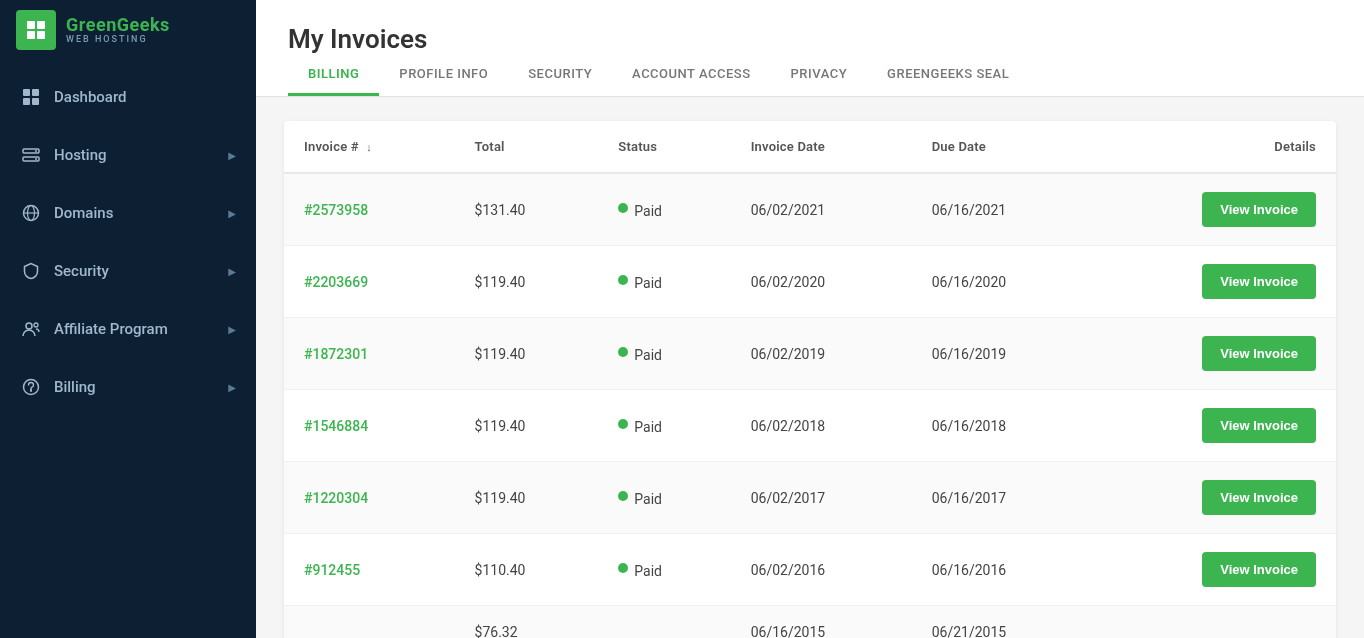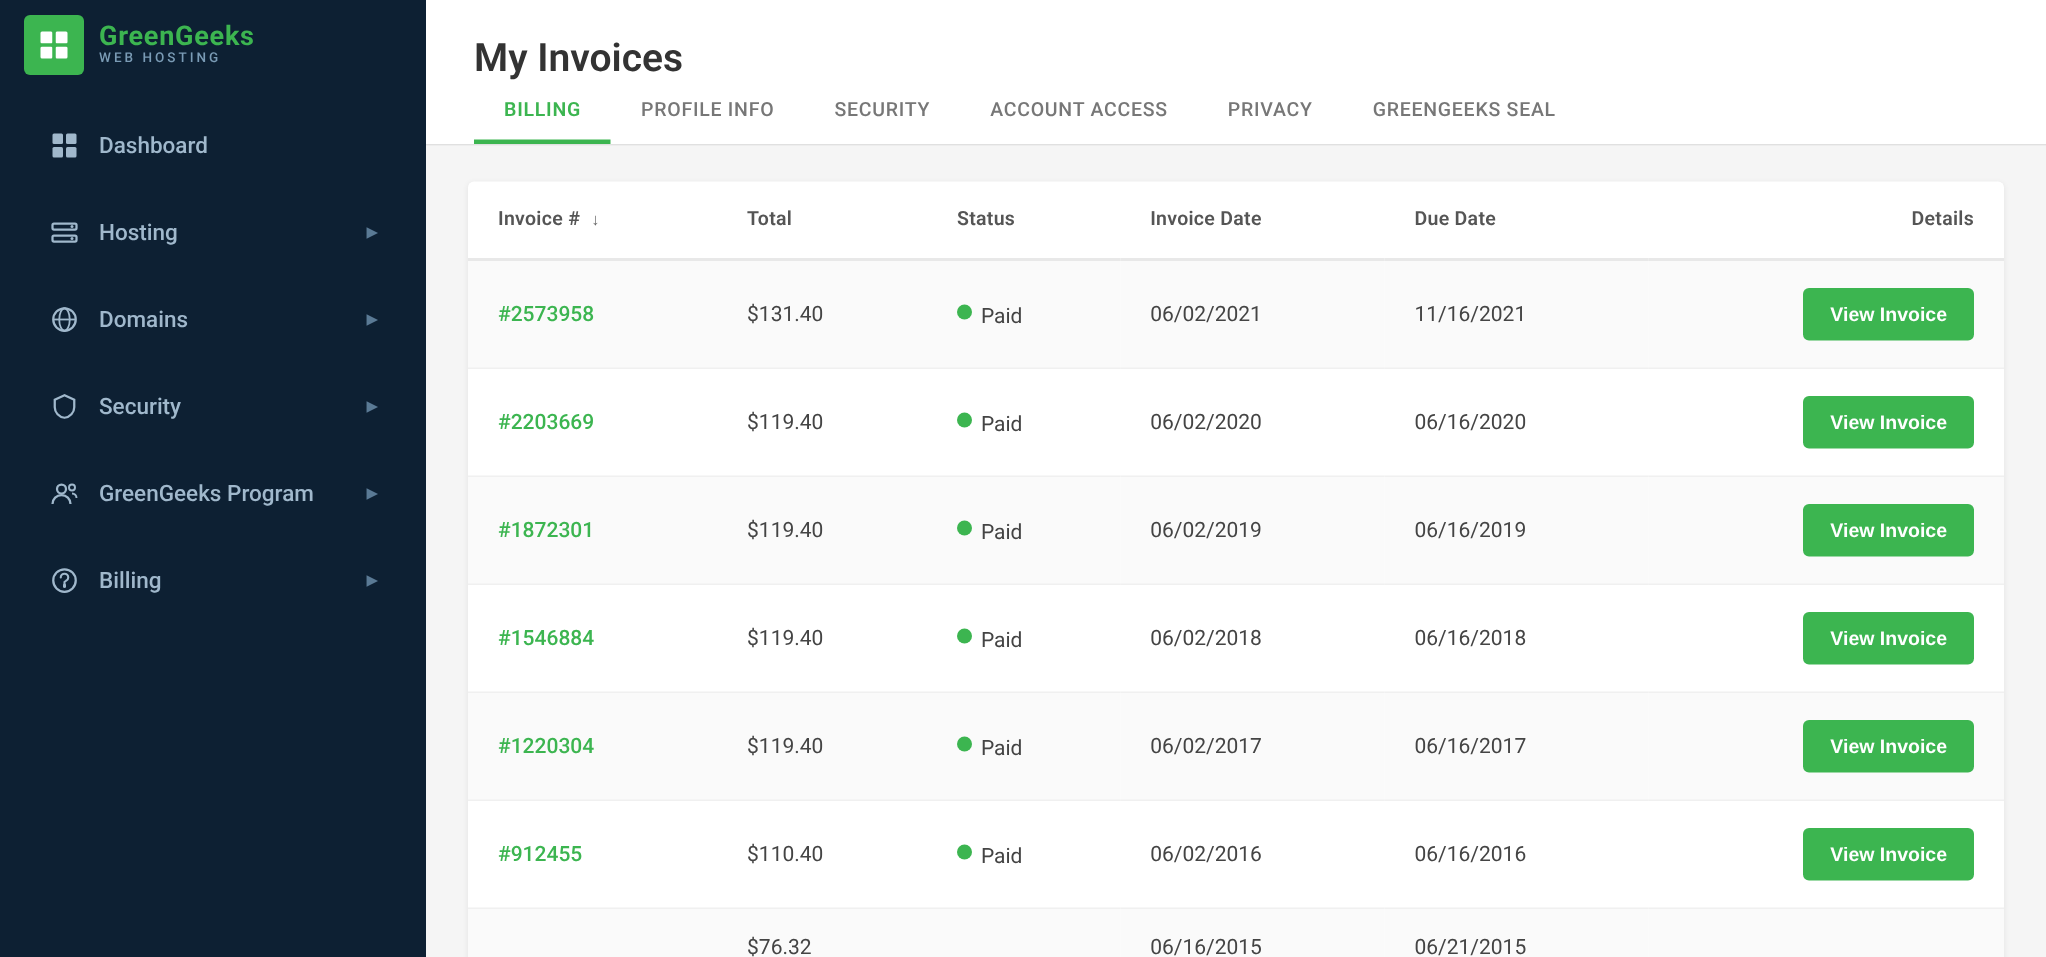--- a/index.html
+++ b/index.html
@@ -1,20 +1,20 @@
 <!DOCTYPE html>
 <html><head>
   <meta charset="utf-8">
   <style>
     * { box-sizing: border-box; margin: 0; padding: 0; }
     body { font-family: -apple-system, BlinkMacSystemFont, 'Segoe UI', Roboto, sans-serif; display: flex; height: 638px; overflow: hidden; background: #f5f5f5; }
 
     
     #sidebar {
-      width: 284px;
+      width: 256px;
       background: #0d2033;
       color: #fff;
       display: flex;
       flex-direction: column;
       flex-shrink: 0;
       height: 638px;
     }
     #sidebar-logo {
       display: flex;
       align-items: center;
@@ -35,21 +35,21 @@
     }
     .logo-icon svg { width: 22px; height: 22px; }
     .logo-text { display: flex; flex-direction: column; line-height: 1.1; }
     .logo-name { color: #3cb550; font-size: 18px; font-weight: 700; letter-spacing: 0.5px; }
     .logo-sub { color: #7a9bb5; font-size: 9px; letter-spacing: 2px; font-weight: 500; text-transform: uppercase; }
 
     .sidebar-nav { display: flex; flex-direction: column; padding-top: 8px; }
     .sidebar-item {
       display: flex;
       align-items: center;
-      padding: 18px 32px;
+      padding: 18px 20px;
       cursor: pointer;
       color: #a0b8cc;
       font-size: 15px;
       font-weight: 500;
       transition: background 0.15s;
       position: relative;
     }
     .sidebar-item .item-icon {
       width: 22px;
       height: 22px;
@@ -240,21 +240,21 @@
 
     <div class="sidebar-item">
       <span class="item-icon">
         <svg width="18" height="18" viewBox="0 0 18 18" fill="none">
           <circle cx="7" cy="6" r="3" stroke="#a0b8cc" stroke-width="1.5"></circle>
           <path d="M1 16c0-3.3 2.7-6 6-6s6 2.7 6 6" stroke="#a0b8cc" stroke-width="1.5"></path>
           <circle cx="14" cy="5" r="2" stroke="#a0b8cc" stroke-width="1.3"></circle>
           <path d="M14 9c1.7 0 3 1.3 3 3" stroke="#a0b8cc" stroke-width="1.3"></path>
         </svg>
       </span>
-      <span>GreenGeeks Program</span>
+      <span>Affiliate Program</span>
       <span class="chevron">▶</span>
     </div>
 
     <div class="sidebar-item">
       <span class="item-icon">
         <svg width="18" height="18" viewBox="0 0 18 18" fill="none">
           <circle cx="9" cy="9" r="7.5" stroke="#a0b8cc" stroke-width="1.5"></circle>
           <path d="M9 12v1" stroke="#a0b8cc" stroke-width="2" stroke-linecap="round"></path>
           <path d="M6.5 7c0-1.4 1.1-2.5 2.5-2.5s2.5 1.1 2.5 2.5c0 1-0.6 1.8-1.5 2.2L9 10v1.5" stroke="#a0b8cc" stroke-width="1.4" stroke-linecap="round"></path>
         </svg>
@@ -299,21 +299,21 @@
       <a class="invoice-link">#2573958</a>
     </td>
     <td>$131.40</td>
     <td>
       <span class="status-paid">
         <span class="status-dot"></span>
         <span>Paid</span>
       </span>
     </td>
     <td>06/02/2021</td>
-    <td>11/16/2021</td>
+    <td>06/16/2021</td>
     <td>
       <button class="btn-view-invoice">View Invoice</button>
     </td>
   </tr>
           <tr>
     <td>
       <a class="invoice-link">#2203669</a>
     </td>
     <td>$119.40</td>
     <td>

